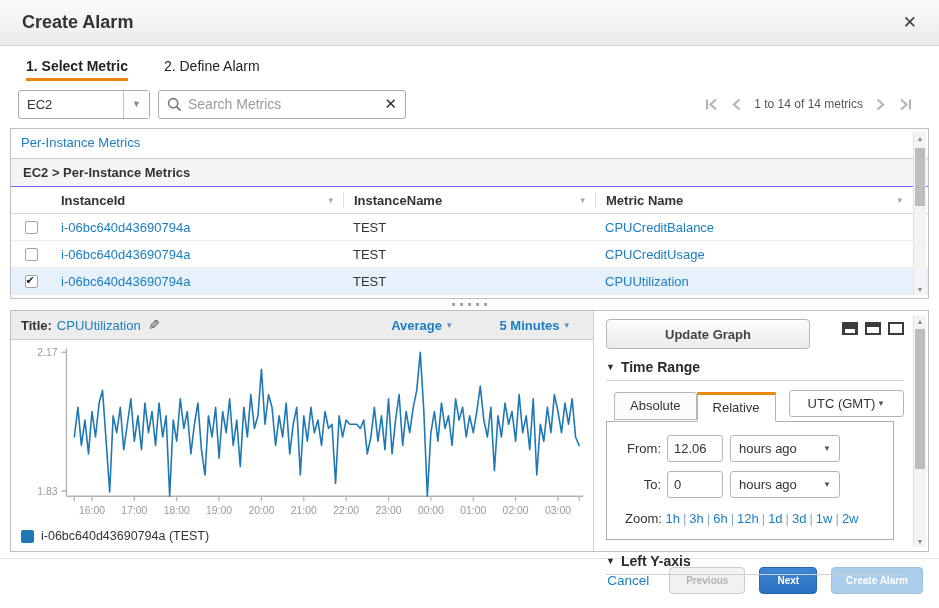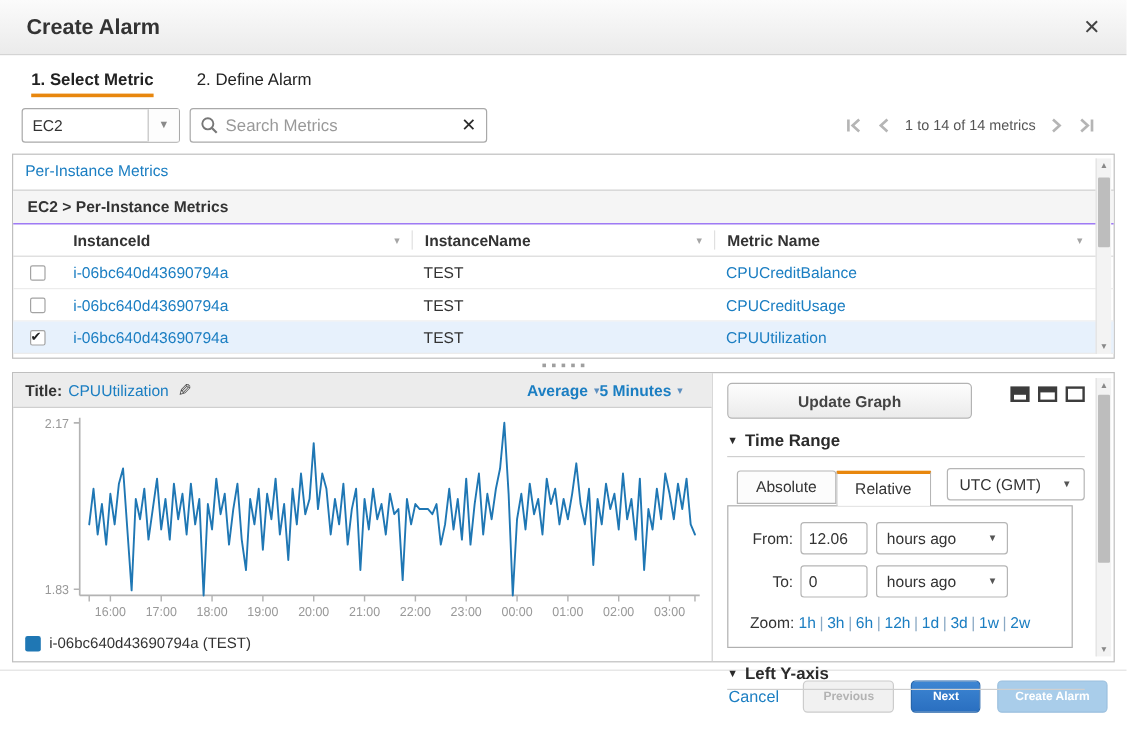--- a/index.html
+++ b/index.html
@@ -60,21 +60,21 @@
 
   
   .bottompanel { margin:0 10px; border:1px solid #bfbfbf; height:242px; display:flex; position:relative; background:#fff; }
   .graphside { flex:1; display:flex; flex-direction:column; border-right:1px solid #cfcfcf; min-width:0; }
   .graphhdr { height:29px; background:#ececec; border-bottom:1px solid #cfcfcf; display:flex; align-items:center; padding:0 10px; flex:none; }
   .graphhdr .tlabel { font-weight:bold; color:#333; }
   .graphhdr .tname { color:#1b7ec2; margin-left:5px; }
   .pencil { display:inline-block; transform:scaleX(-1); color:#4a4a4a; margin-left:7px; font-size:14px; cursor:pointer; }
   .ddl { color:#1b7ec2; font-weight:bold; display:flex; align-items:center; gap:5px; cursor:pointer; }
   .ddl .caret { font-size:9px; color:#5e8fbf; }
-  .stat-ddl { margin-left:auto; }
+  .stat-ddl { margin-left:auto; margin-right:48px; }
   .period-ddl { margin-right:14px; }
   .chartwrap { flex:1; min-height:0; }
   .chartwrap svg { display:block; }
   .legend { padding:2px 10px 8px; display:flex; align-items:center; gap:7px; flex:none; }
   .legend .sw { width:13px; height:13px; border-radius:2px; flex:none; }
   .legend .ltxt { font-size:12.5px; color:#333; }
 
   
   .optside { width:334px; flex:none; position:relative; padding:8px 24px 0 12px; }
   .updrow { display:flex; align-items:flex-start; }
@@ -86,21 +86,21 @@
   .win2 { background:#3c3c3c; }
   .win2::after { content:""; position:absolute; left:2px; right:2px; bottom:2px; top:5px; background:#fff; }
   .win3 { border:2px solid #3c3c3c; background:#fff; }
   .sect { margin-top:10px; display:flex; align-items:center; gap:6px; font-size:14px; font-weight:bold; color:#2b2b2b; }
   .sect .tri { font-size:9px; color:#2b2b2b; }
   .rule { border:none; border-top:1px solid #cfcfcf; margin:5px 0 9px; }
   .tabsrow { display:flex; align-items:flex-end; position:relative; z-index:2; }
   .tab { padding:5px 15px 6px; border:1px solid #b5b5b5; color:#333; cursor:pointer; }
   .tab.active { border-top:3px solid #e8870e; border-bottom:1px solid #fff; background:#fff; margin-bottom:-1px; border-radius:1px 1px 0 0; }
   .tab.inactive { background:#fcfcfc; border-radius:3px 3px 0 0; margin-left:8px; margin-bottom:1px; }
-  .tz-select { margin-left:13px; width:120px; height:27px; border:1px solid #b5b5b5; border-radius:3px; display:flex; align-items:center; padding:0 10px; margin-bottom:4px; background:#fff; cursor:pointer; }
+  .tz-select { margin-left:13px; width:120px; height:27px; border:1px solid #b5b5b5; border-radius:3px; display:flex; align-items:center; padding:0 18px; margin-bottom:4px; background:#fff; cursor:pointer; }
   .tz-select .caret { margin-left:auto; font-size:8px; color:#555; }
   .rangebox { border:1px solid #b0b0b0; width:288px; padding:13px 10px 13px 6px; background:#fff; }
   .formrow { display:flex; align-items:center; margin-bottom:9px; }
   .formrow label { width:48px; text-align:right; margin-right:6px; color:#333; }
   .formrow input { width:56px; height:27px; border:1px solid #b5b5b5; border-radius:3px; padding:0 6px; font-size:13px; color:#333; font-family:inherit; outline:none; }
   .unit-select { margin-left:7px; width:110px; height:27px; border:1px solid #b5b5b5; border-radius:3px; display:flex; align-items:center; padding:0 8px; color:#333; background:#fff; cursor:pointer; }
   .unit-select .caret { margin-left:auto; font-size:8px; color:#555; }
   .zoomrow { margin-top:13px; padding-left:12px; color:#333; }
   .zoomrow .zsep { color:#8aa9c4; margin:0 3px; }
   .zoomrow a { color:#1b7ec2; text-decoration:none; cursor:pointer; }

